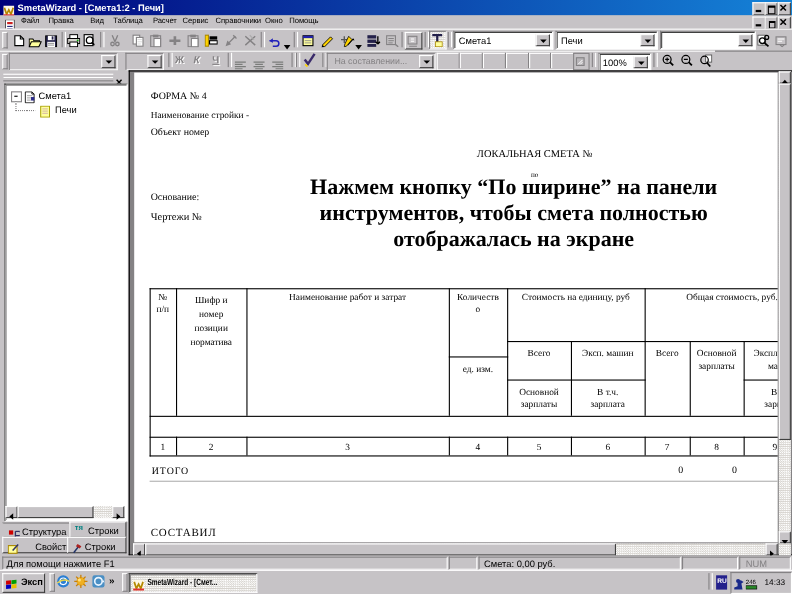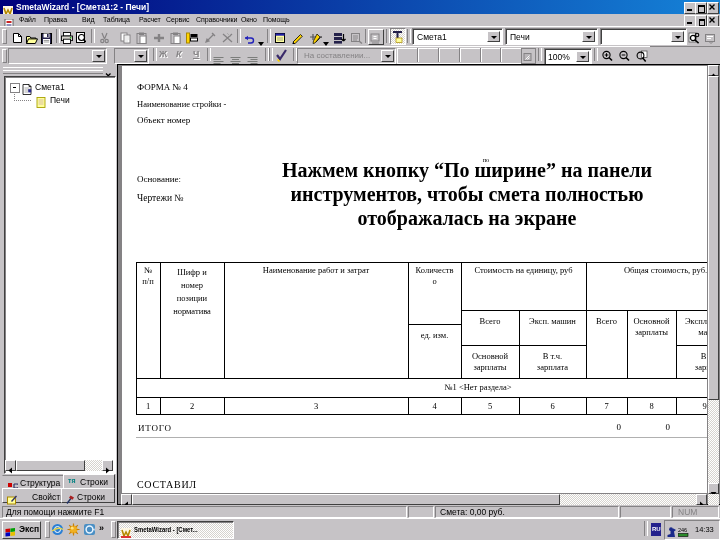--- a/index.html
+++ b/index.html
@@ -380,20 +380,21 @@
       </svg></div>
  <div class="abs tl" style="left:15px;top:2.5px;">Строки</div>
 </div>
 
 <div class="abs" style="left:117px;top:64px;width:603px;height:441px;background:#848284;border:1.5px solid #000;border-right:none;box-sizing:border-box;"></div>
 
 <div class="abs" style="left:122px;top:66px;width:585px;height:427px;background:#fff;overflow:hidden;" id="page">
  <div class="abs ser" style="left:15px;top:16px;font-size:9px;">ФОРМА № 4</div>
  <div class="abs ser" style="left:15px;top:33px;font-size:8.5px;">Наименование стройки -</div>
  <div class="abs ser" style="left:15px;top:49px;font-size:9px;">Объект номер</div>
+ <div class="abs ser" style="left:264px;top:70px;font-size:9.5px;width:200px;text-align:center;">ЛОКАЛЬНАЯ СМЕТА №</div>
  <div class="abs ser" style="left:304px;top:90px;font-size:6.5px;width:120px;text-align:center;">по</div>
  <div class="abs ser" style="left:15px;top:108px;font-size:9px;">Основание:</div>
  <div class="abs ser" style="left:15px;top:127px;font-size:9.5px;">Чертежи №</div>
  <div class="abs ser" style="left:45px;top:92px;width:600px;text-align:center;font-size:20px;font-weight:bold;line-height:24px;">Нажмем кнопку “По ширине” на панели<br>инструментов, чтобы смета полностью<br>отображалась на экране</div>
 
  <div class="abs" style="left:14px;top:196px;width:597px;height:1.3px;background:#000;"></div>
  <div class="abs" style="left:339px;top:244px;width:290px;height:1.3px;background:#000;"></div>
  <div class="abs" style="left:339px;top:279px;width:126px;height:1.3px;background:#000;"></div>
  <div class="abs" style="left:554px;top:279px;width:75px;height:1.3px;background:#000;"></div>
  <div class="abs" style="left:286px;top:258px;width:54px;height:1.3px;background:#000;"></div>
@@ -428,21 +429,20 @@
  <div class="abs ser" style="left:339px;top:199px;width:125px;text-align:center;font-size:8.5px;">Стоимость на единицу, руб</div>
  <div class="abs ser" style="left:339px;top:250px;width:58px;text-align:center;font-size:8.5px;">Всего</div>
  <div class="abs ser" style="left:397px;top:250px;width:67px;text-align:center;font-size:8.5px;">Эксп. машин</div>
  <div class="abs ser" style="left:339px;top:285px;width:58px;text-align:center;font-size:8.5px;line-height:11px;">Основной<br>зарплаты</div>
  <div class="abs ser" style="left:397px;top:285px;width:67px;text-align:center;font-size:8.5px;line-height:11px;">В т.ч.<br>зарплата</div>
  <div class="abs ser" style="left:464px;top:199px;width:159px;text-align:center;font-size:8.5px;">Общая стоимость, руб.</div>
  <div class="abs ser" style="left:464px;top:250px;width:41px;text-align:center;font-size:8.5px;">Всего</div>
  <div class="abs ser" style="left:505px;top:250px;width:49px;text-align:center;font-size:8.5px;line-height:11px;">Основной<br>зарплаты</div>
  <div class="abs ser" style="left:554px;top:250px;width:69px;text-align:center;font-size:8.5px;line-height:11px;">Эксплуатации<br>машин</div>
  <div class="abs ser" style="left:554px;top:285px;width:69px;text-align:center;font-size:8.5px;line-height:11px;">В т.ч.<br>зарплата</div>
- <div class="abs ser" style="left:256px;top:316px;width:200px;text-align:center;font-size:8.5px;">№1 &lt;Нет раздела&gt;</div>
 
  <div class="abs ser" style="left:14px;top:335px;width:24px;text-align:center;font-size:8.5px;">1</div>
  <div class="abs ser" style="left:38px;top:335px;width:64px;text-align:center;font-size:8.5px;">2</div>
  <div class="abs ser" style="left:102px;top:335px;width:184px;text-align:center;font-size:8.5px;">3</div>
  <div class="abs ser" style="left:286px;top:335px;width:53px;text-align:center;font-size:8.5px;">4</div>
  <div class="abs ser" style="left:339px;top:335px;width:58px;text-align:center;font-size:8.5px;">5</div>
  <div class="abs ser" style="left:397px;top:335px;width:67px;text-align:center;font-size:8.5px;">6</div>
  <div class="abs ser" style="left:464px;top:335px;width:41px;text-align:center;font-size:8.5px;">7</div>
  <div class="abs ser" style="left:505px;top:335px;width:49px;text-align:center;font-size:8.5px;">8</div>
  <div class="abs ser" style="left:554px;top:335px;width:57px;text-align:center;font-size:8.5px;">9</div>

